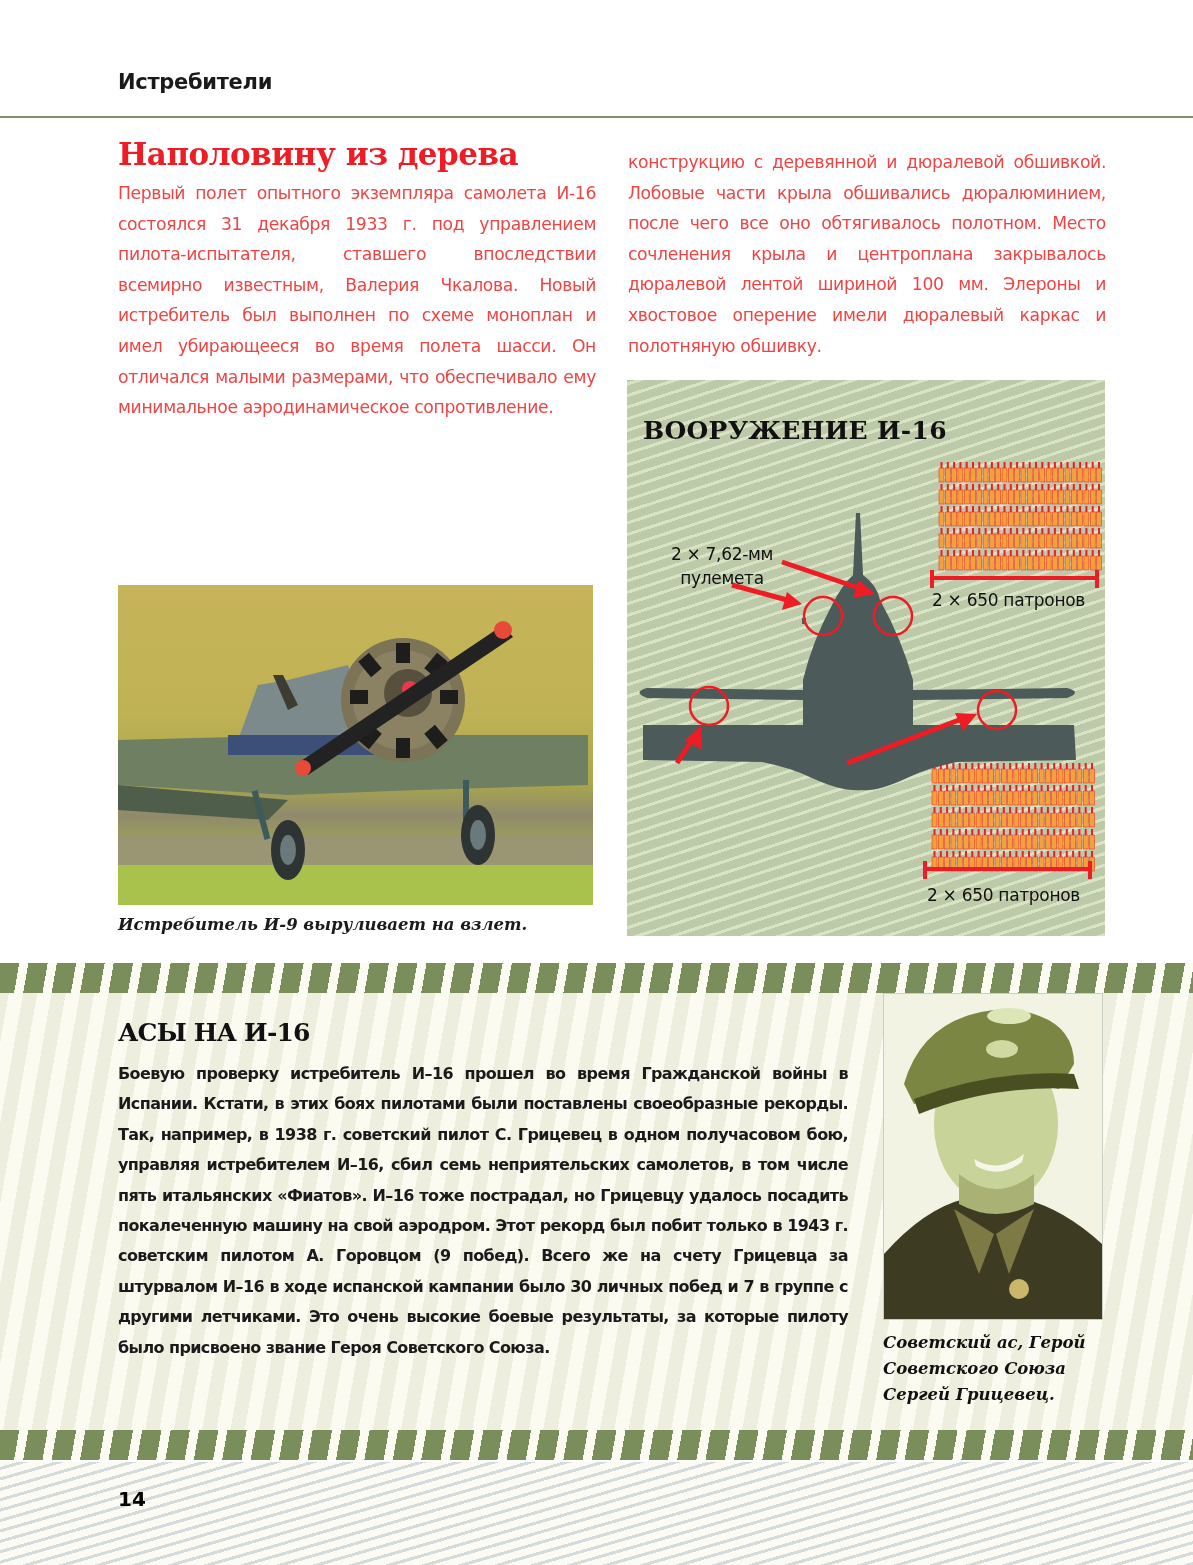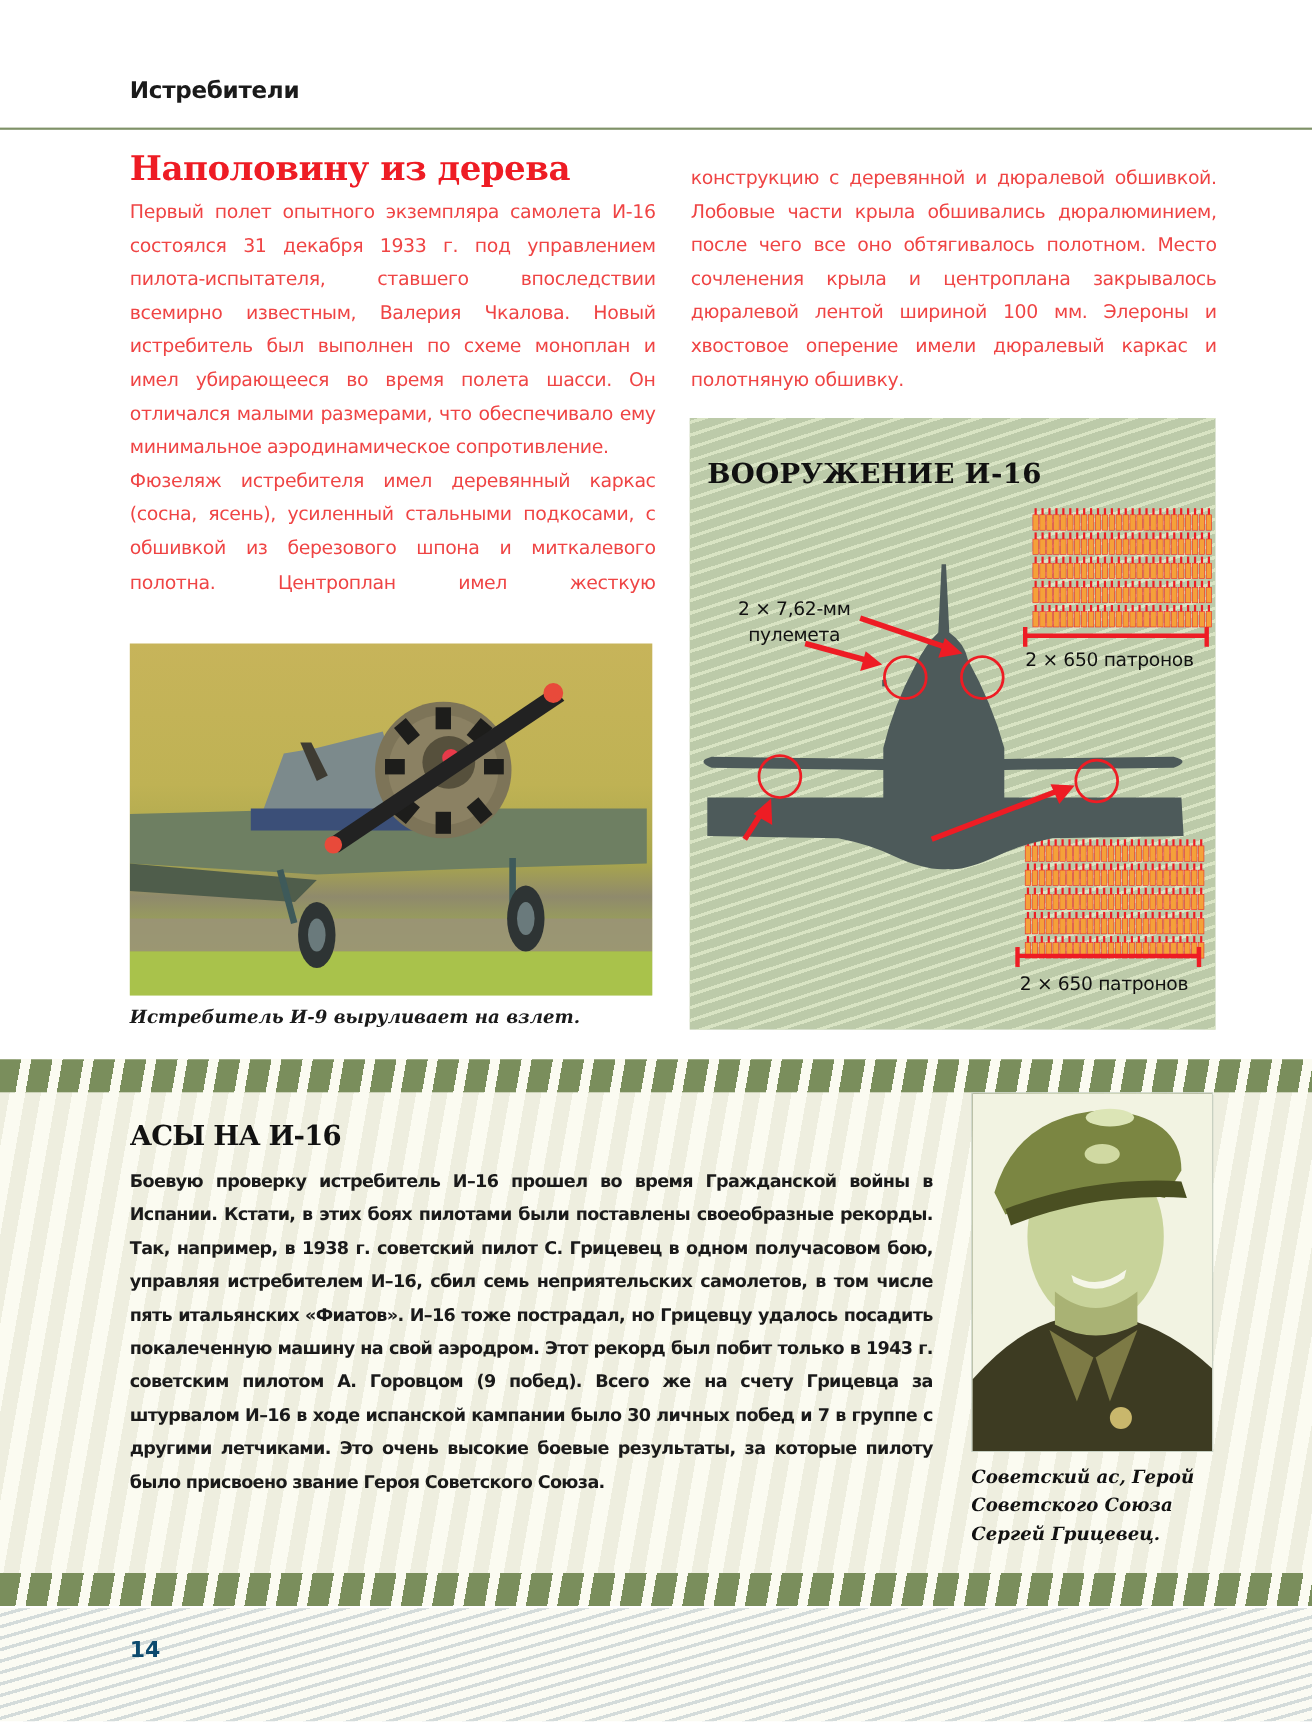--- a/index.html
+++ b/index.html
@@ -84,33 +84,32 @@
     left: 883px; top: 1330px; width: 230px;
     font-family: "DejaVu Serif", serif; font-style: italic; font-weight: bold; font-size: 16.5px; line-height: 26px; color: #111;
   }
 
   
   .footer-band {
     left: 0; top: 1462px; width: 1193px; height: 103px;
     background-color: #fbfbf3;
     background-image: repeating-linear-gradient(-16deg, rgba(205,214,214,0.85) 0px, rgba(205,214,214,0.85) 3px, transparent 3px, transparent 10px);
   }
-  .page-number { left: 118px; top: 1487px; font-size: 20px; font-weight: bold; color: #0c4a6e; }
+  .page-number { left: 118px; top: 1487px; font-size: 20px; font-weight: bold; color: #000000; }
 </style>
 </head>
 <body>
 
 <div class="abs running-head">Истребители</div>
 <div class="abs head-rule"></div>
 
 <div class="abs article-title">Наполовину из дерева</div>
 
 <div class="abs body-col col-left">
   <p>Первый полет опытного экземпляра самолета И-16 состоялся 31 декабря 1933 г. под управлением пилота-испытателя, ставшего впоследствии всемирно известным, Валерия Чкалова. Новый истребитель был выполнен по схеме моноплан и имел убирающееся во время полета шасси. Он отличался малыми размерами, что обеспечивало ему минимальное аэродинамическое сопротивление.</p>
-  <p style="text-align-last: justify;">Фюзеляж истребителя имел деревянный каркас (сосна, ясень), усиленный стальными подкосами, с обшивкой из березового шпона и миткалевого полотна. Центроплан имел жесткую</p>
 </div>
 <div class="abs body-col col-right">
   <p>конструкцию с деревянной и дюралевой обшивкой. Лобовые части крыла обшивались дюралюминием, после чего все оно обтягивалось полотном. Место сочленения крыла и центроплана закрывалось дюралевой лентой шириной 100 мм. Элероны и хвостовое оперение имели дюралевый каркас и полотняную обшивку.</p>
 </div>
 
 <div class="abs photo-plane">
   <svg width="475" height="320" viewBox="0 0 475 320">
     <rect x="0" y="250" width="475" height="30" fill="#9a9378" opacity="0.85"></rect>
     <rect x="0" y="280" width="475" height="40" fill="#a9c24b"></rect>
 

